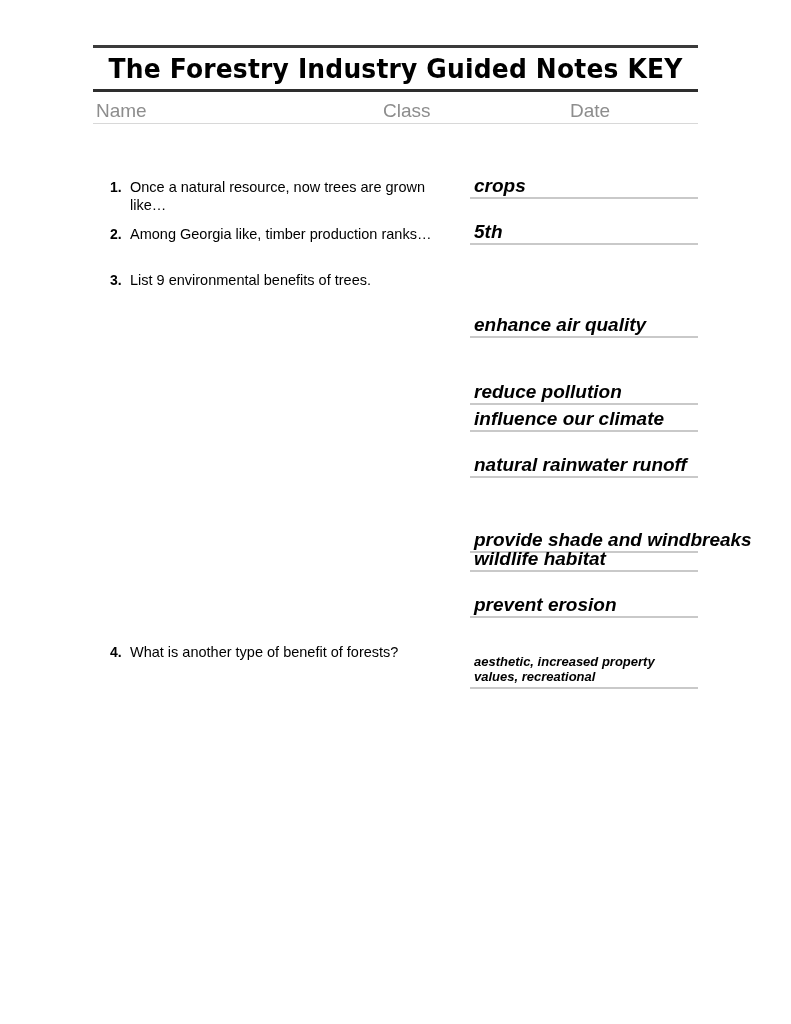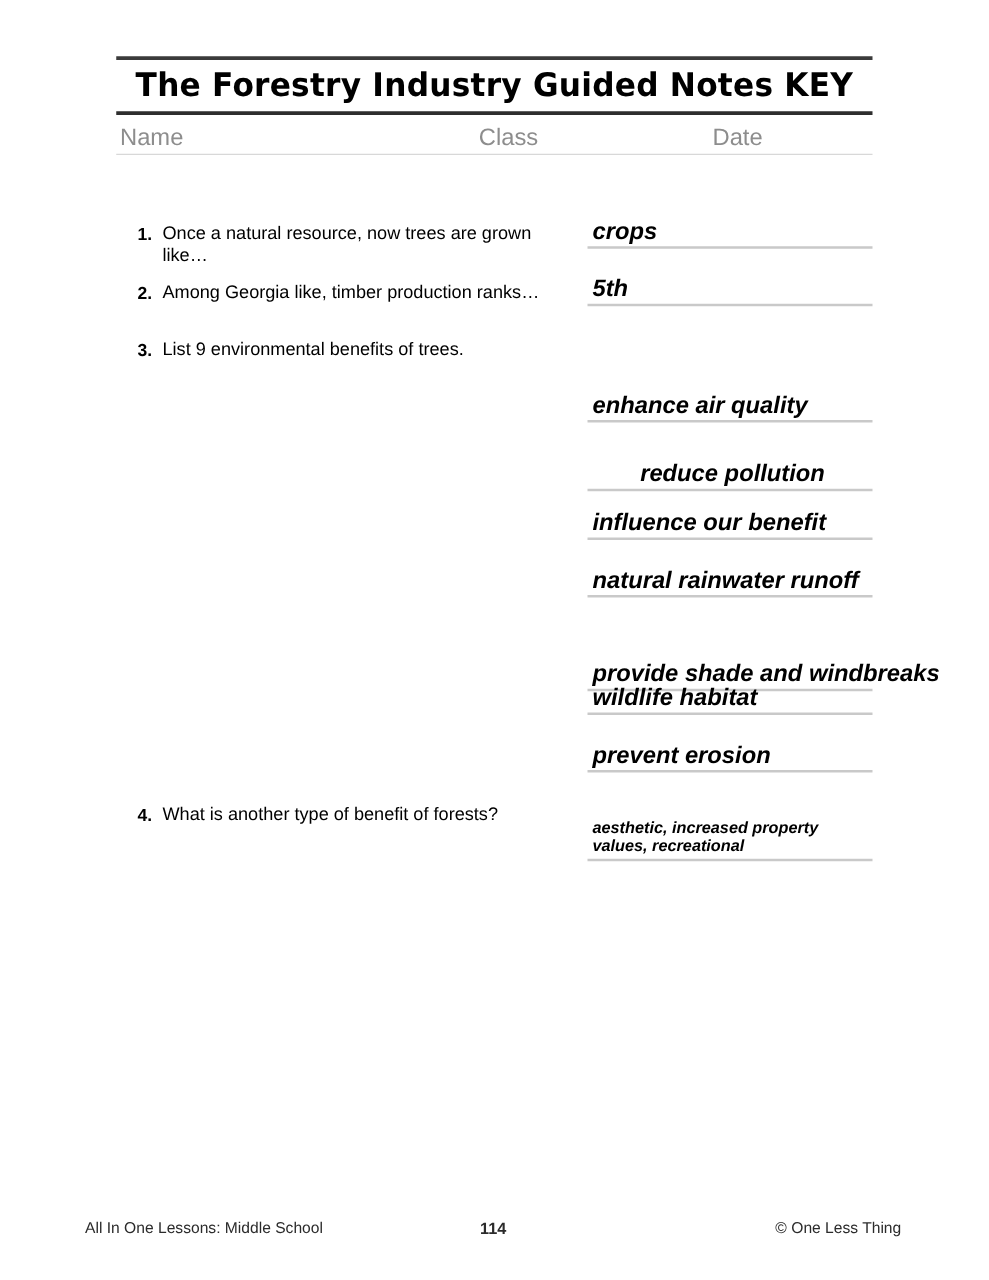--- a/index.html
+++ b/index.html
@@ -201,27 +201,27 @@
   <div class="answer" style="top:224px;">
     <div class="answer-text">5th</div>
     <div class="answer-rule"></div>
   </div>
 
   <div class="answer" style="top:317px;">
     <div class="answer-text">enhance air quality</div>
     <div class="answer-rule"></div>
   </div>
 
-  <div class="answer" style="top:372px;text-align:center;">
+  <div class="answer" style="top:384px;">
     <div class="answer-text">reduce pollution</div>
     <div class="answer-rule"></div>
   </div>
 
   <div class="answer" style="top:411px;">
-    <div class="answer-text">influence our benefit</div>
+    <div class="answer-text">influence our climate</div>
     <div class="answer-rule"></div>
   </div>
 
   <div class="answer" style="top:457px;">
     <div class="answer-text">natural rainwater runoff</div>
     <div class="answer-rule"></div>
   </div>
 
   <div class="answer" style="top:532px;">
     <div class="answer-text">provide shade and windbreaks</div>
@@ -236,19 +236,14 @@
   <div class="answer" style="top:597px;">
     <div class="answer-text">prevent erosion</div>
     <div class="answer-rule"></div>
   </div>
 
   <div class="answer" style="top:654px;">
     <div class="answer-text wrap">aesthetic, increased property values, recreational</div>
     <div class="answer-rule"></div>
   </div>
 
-  <div class="footer">
-    <div class="footer-left">All In One Lessons: Middle School</div>
-    <div class="footer-page">114</div>
-    <div class="footer-right">© One Less Thing</div>
-  </div>
 
 </div>
 
 </body></html>

